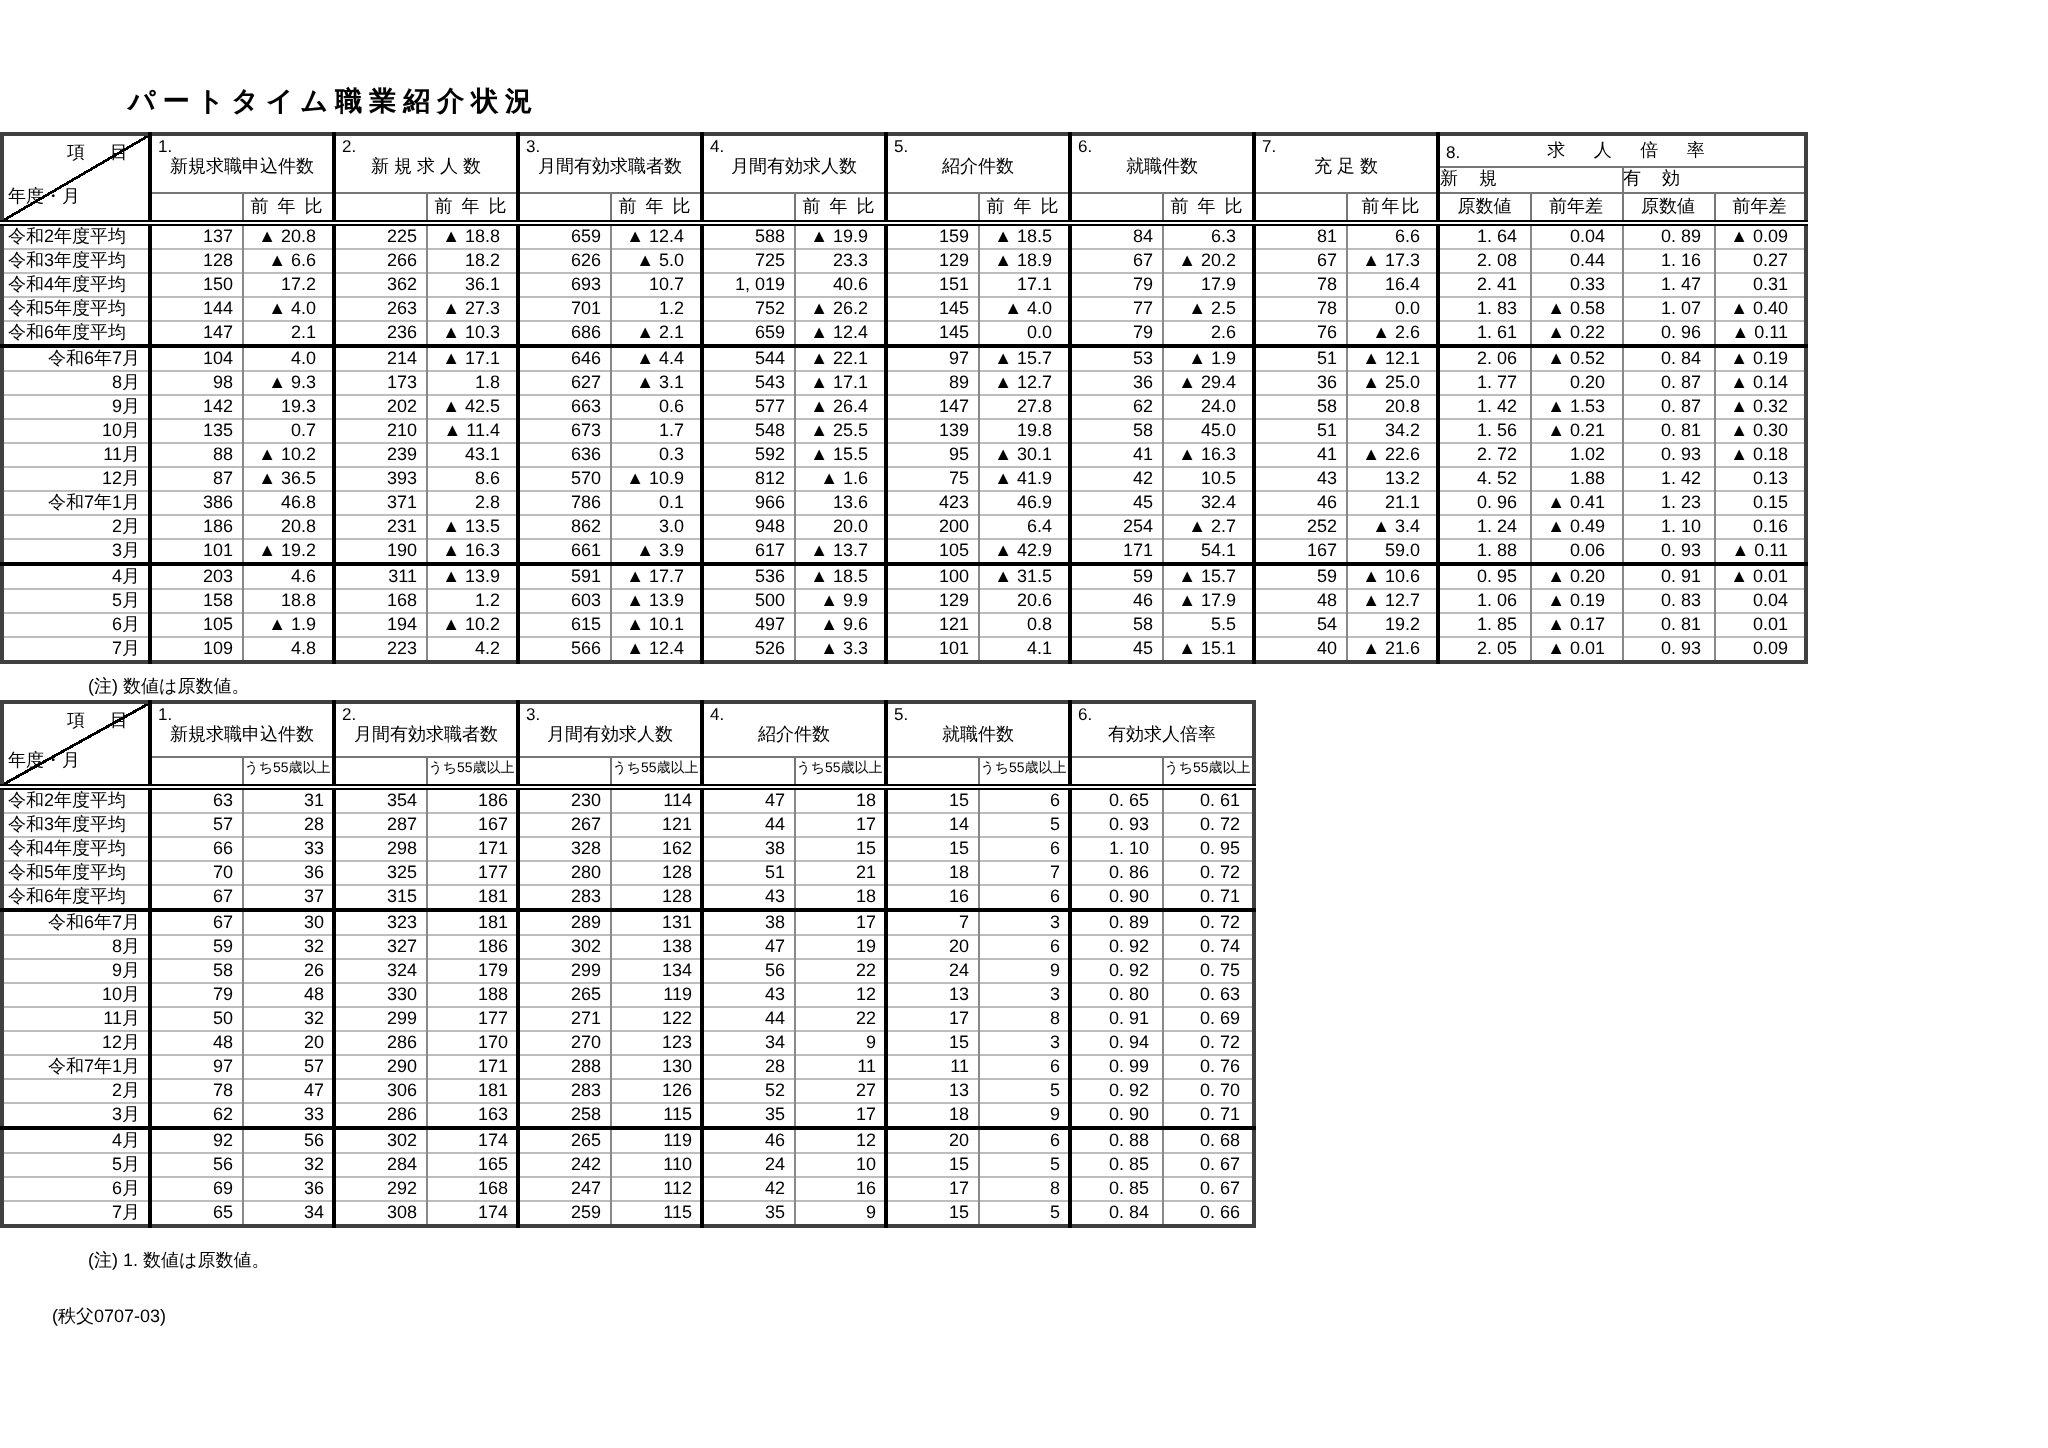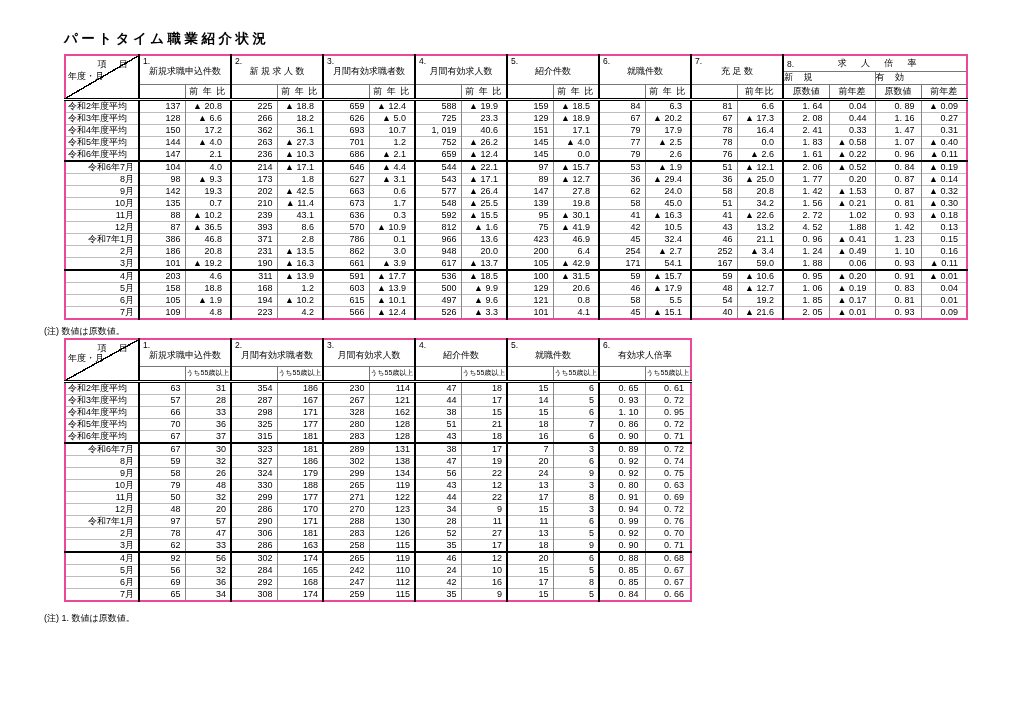--- a/index.html
+++ b/index.html
@@ -1,28 +1,28 @@
 <!DOCTYPE html>
 <html><head>
 <meta charset="utf-8">
 <style>
   html,body{margin:0;padding:0;background:#fff;}
   .page{position:relative;width:1024px;height:724px;background:#fff;overflow:hidden;
         font-family:"Liberation Sans","DejaVu Sans",sans-serif;color:#000;}
   .title{font-size:13.5px;font-weight:bold;letter-spacing:3.5px;margin:0 0 6px 64px;white-space:nowrap;}
-  .title.t1{padding-top:30px;}
+  .title.t1{padding-top:42px;}
   .title.t2{margin-top:17px;}
-  table.stat{border-collapse:collapse;table-layout:fixed;border:2px solid #ec4899;margin-left:64px;font-size:9px;}
+  table.stat{border-collapse:collapse;table-layout:fixed;border:2px solid #404040;font-size:9px;}
   .stat th,.stat td{padding:0;font-weight:normal;white-space:nowrap;overflow:hidden;}
   
   .stat thead th{border-left:1px solid #777;border-top:1px solid #777;font-size:9px;vertical-align:top;}
   th.corner{position:relative;width:72px;
     background-image:linear-gradient(to bottom right,transparent calc(50% - 0.7px),#000 calc(50% - 0.7px),#000 calc(50% + 0.7px),transparent calc(50% + 0.7px));}
   .c-top{position:absolute;top:2px;right:5px;font-size:9px;letter-spacing:5px;}
-  .c-bot{position:absolute;bottom:15px;left:2px;font-size:9px;}
+  .c-bot{position:absolute;bottom:5px;left:2px;font-size:9px;}
   th.gname{vertical-align:top;}
   .gnum{text-align:left;padding-left:3px;font-size:8.5px;line-height:10px;height:10px;}
   .gtxt{text-align:center;font-size:9px;line-height:11px;}
   th.gblank{border-top:none;}
   th.gname{border-bottom:none;}
   th.gsub{border-top:1px solid #000;text-align:center;font-size:8.5px;line-height:12px;height:13px;letter-spacing:1px;}
   #t2 th.gsub{font-size:7px;letter-spacing:0;}
   .qflex{display:flex;align-items:center;height:15px;}
   .qtxt{flex:1;text-align:center;letter-spacing:6px;font-size:9px;font-family:Liberation Serif, serif;}
   th.gcol{text-align:left;font-size:9px;line-height:11px;height:12px;letter-spacing:4px;}
@@ -861,13 +861,14 @@
           <td class="num ratio gs">0. 84</td>
           <td class="num ratio">0. 66</td>
         </tr>
       </tbody>
     </table>
 
   <div class="notes">
     <div class="l1">(注) 1. 数値は原数値。</div>
   </div>
 
+  <div class="footer">(秩父0707-03)</div>
 </div>
 
 </body></html>

